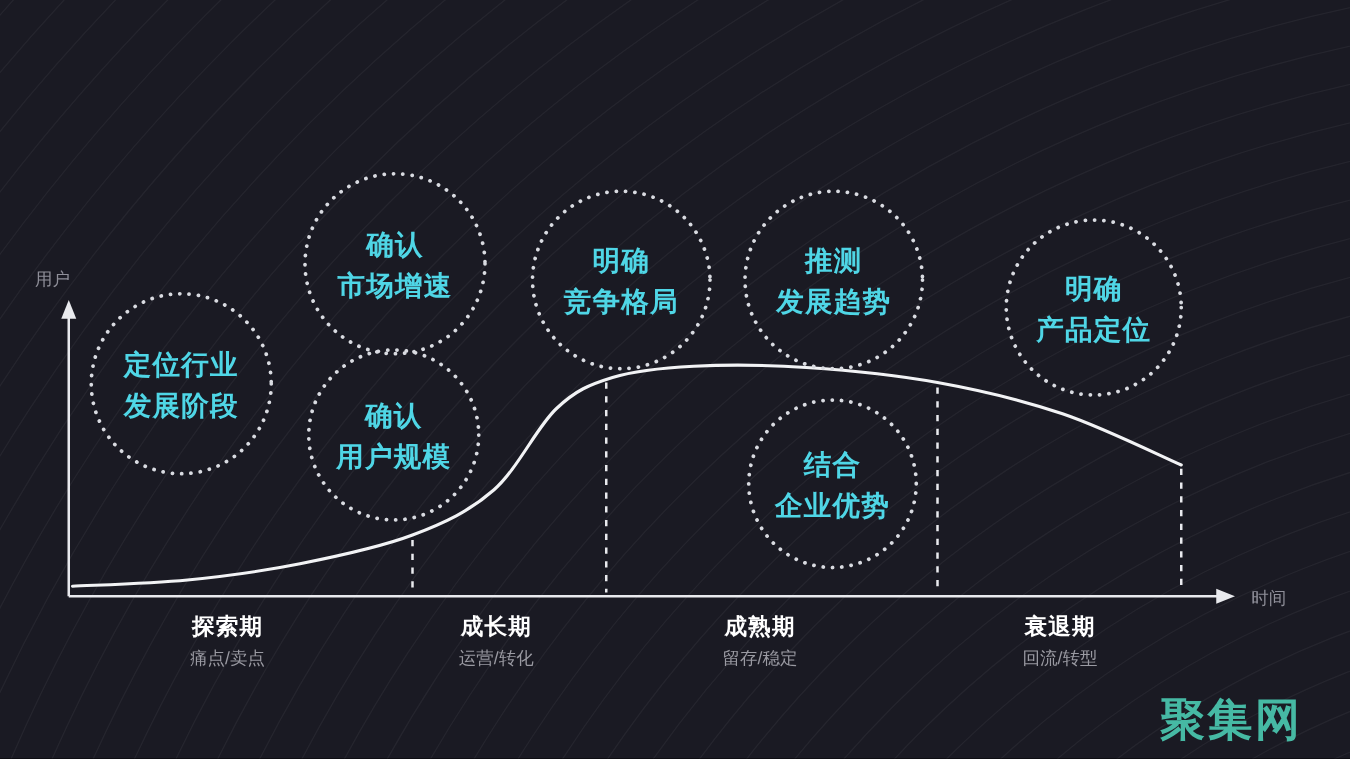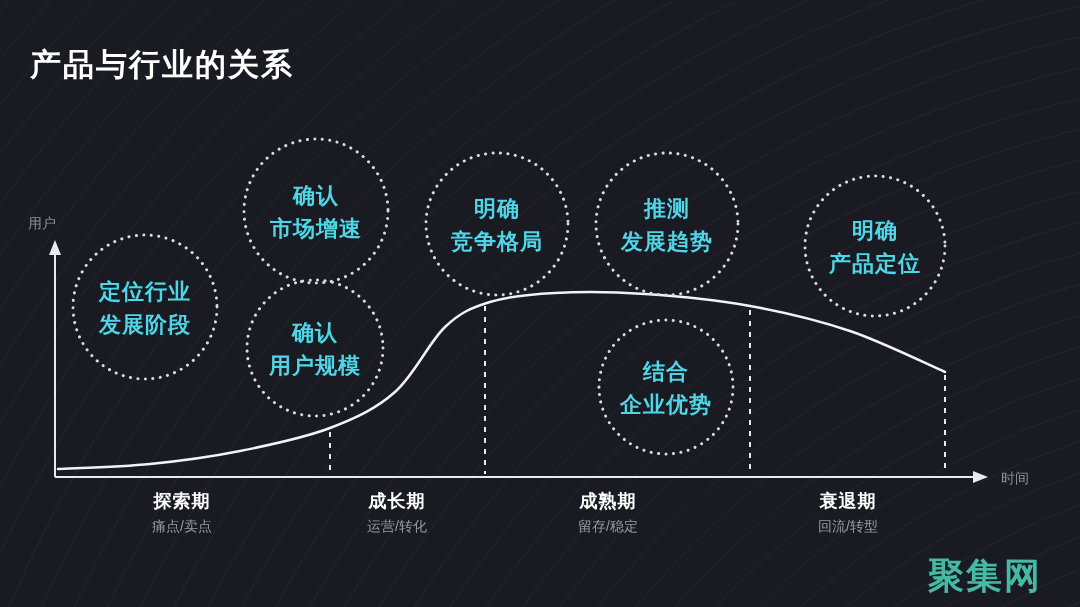--- a/index.html
+++ b/index.html
@@ -107,16 +107,15 @@
       <text x="182" y="507" text-anchor="middle" class="phase-title">探索期</text>
       <text x="182" y="531" text-anchor="middle" class="phase-sub">痛点/卖点</text>
       <text x="397" y="507" text-anchor="middle" class="phase-title">成长期</text>
       <text x="397" y="531" text-anchor="middle" class="phase-sub">运营/转化</text>
       <text x="608" y="507" text-anchor="middle" class="phase-title">成熟期</text>
       <text x="608" y="531" text-anchor="middle" class="phase-sub">留存/稳定</text>
       <text x="848" y="507" text-anchor="middle" class="phase-title">衰退期</text>
       <text x="848" y="531" text-anchor="middle" class="phase-sub">回流/转型</text>
     </svg>
   <div class="header">
-    <h1 class="title">产品与行业的关系</h1>
   </div>
   <div class="watermark">聚集网</div>
 </div>
 
 </body></html>

